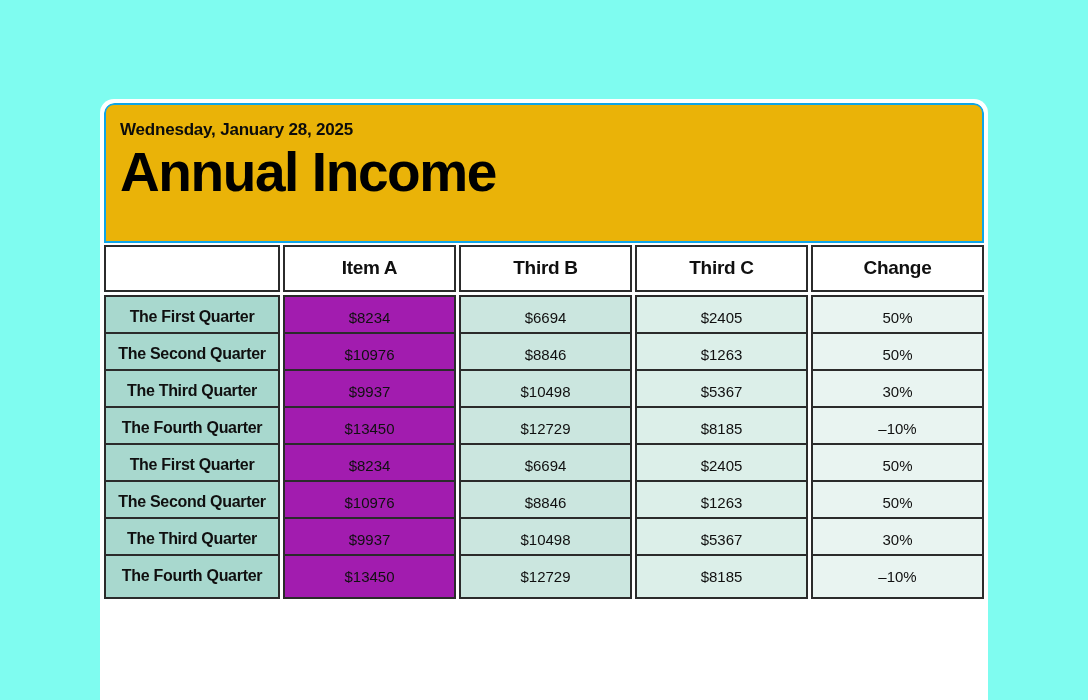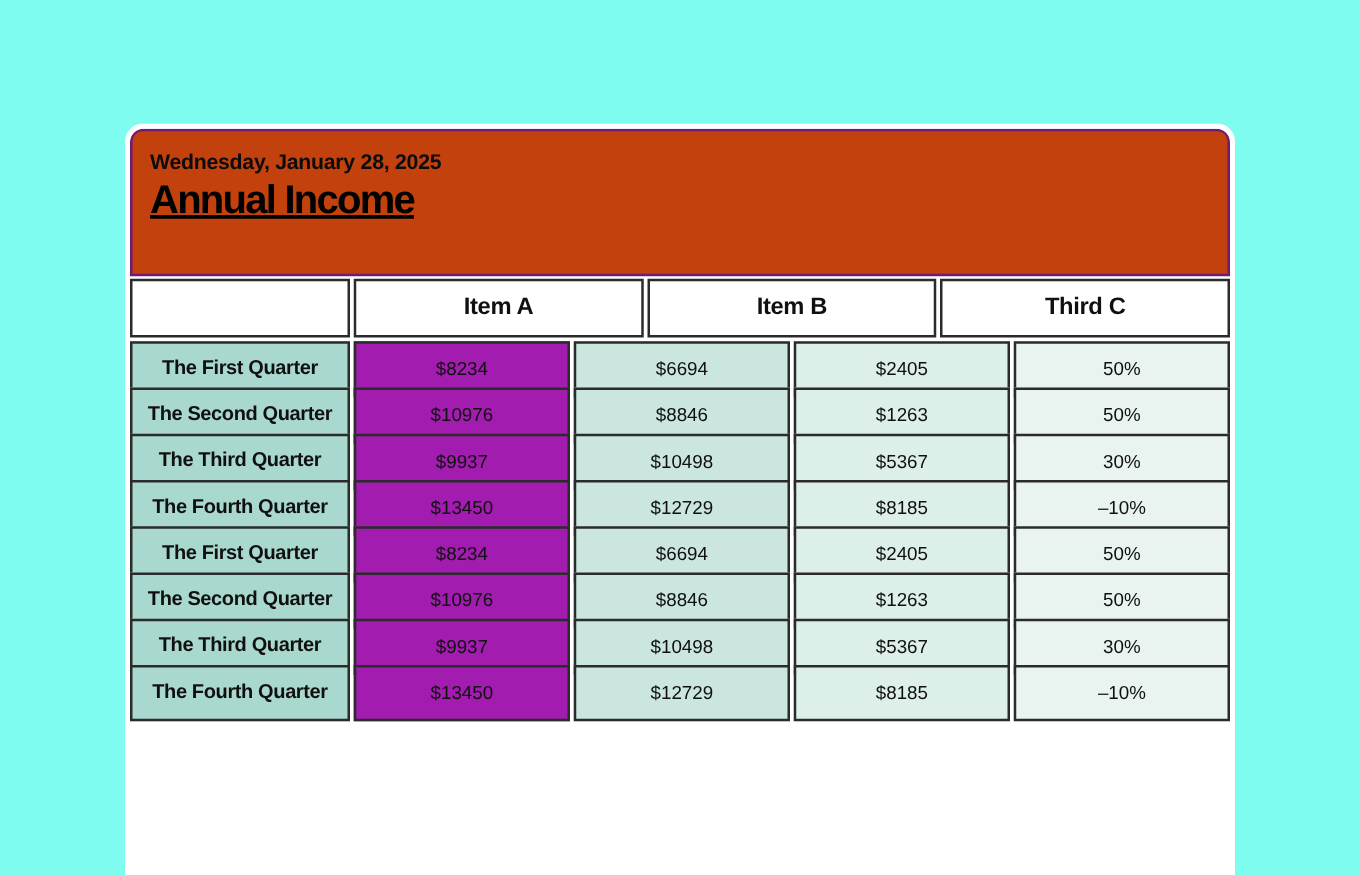--- a/index.html
+++ b/index.html
@@ -45,44 +45,43 @@
     width: 100%;
     height: 100%;
     box-sizing: border-box;
     border-radius: 11px 11px 0 0;
     overflow: hidden;
   }
 
   
   .title-panel {
     box-sizing: border-box;
-    background: #c2410c;
-    border: 2px solid #701a75;
+    background: #eab308;
+    border: 2px solid #0ea5e9;
     border-radius: 10px 10px 0 0;
     padding: 16px 14px 14px 14px;
-    height: 118px;
+    height: 140px;
   }
   .date-line {
     font-size: 17px;
     font-weight: 700;
     color: #0c0c0c;
     letter-spacing: -0.2px;
     line-height: 1.1;
     margin: 0 0 2px 0;
     white-space: nowrap;
   }
   .doc-title {
-    font-size: 32px;
+    font-size: 55px;
     font-weight: 800;
     color: #000000;
     letter-spacing: -1.4px;
     line-height: 1.12;
     margin: 0;
     white-space: nowrap;
-    text-decoration: underline;
   }
 
   
   .table {
     display: block;
     width: 100%;
     box-sizing: border-box;
   }
   .trow {
     display: flex;
@@ -146,22 +145,23 @@
       <div class="title-panel">
         <p class="date-line">Wednesday, January 28, 2025</p>
         <h1 class="doc-title">Annual Income</h1>
       </div>
 
       <div class="table" id="table-root">
 
       <div class="trow head">
             <div class="tcell c-label"></div>
             <div class="tcell c-data">Item A</div>
-            <div class="tcell c-data">Item B</div>
+            <div class="tcell c-data">Third B</div>
             <div class="tcell c-data">Third C</div>
+            <div class="tcell c-data">Change</div>
           </div>
           <div class="trow row-short">
             <div class="tcell c-label label">The First Quarter</div>
             <div class="tcell c-data col-a">$8234</div>
             <div class="tcell c-data col-b">$6694</div>
             <div class="tcell c-data col-c">$2405</div>
             <div class="tcell c-data col-d">50%</div>
           </div>
           <div class="trow row-short">
             <div class="tcell c-label label">The Second Quarter</div>

